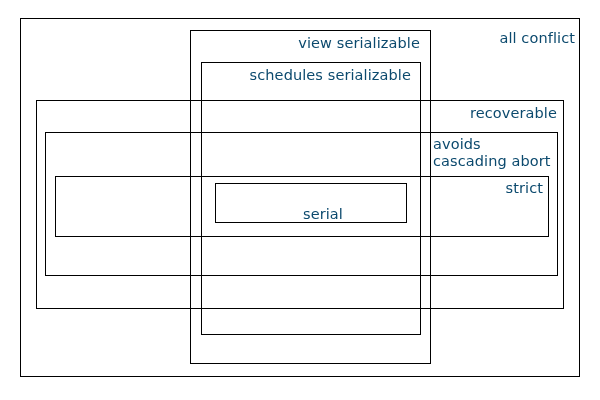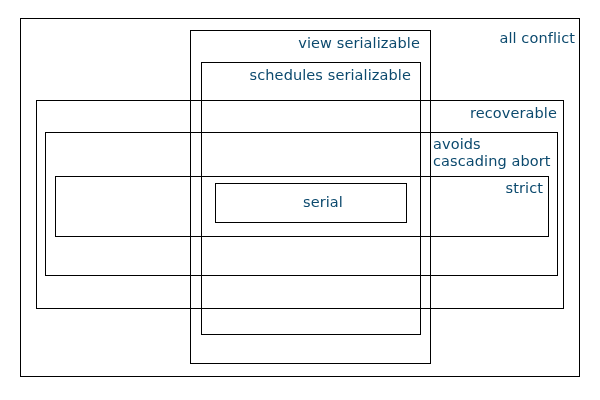--- a/index.html
+++ b/index.html
@@ -70,15 +70,15 @@
 
   <div class="label right" style="left:205px; top:67px; width:206px;">schedules serializable</div>
 
   <div class="label right" style="left:330px; top:105px; width:227px;">recoverable</div>
 
   <div class="label left" style="left:433px; top:136px; width:150px;">avoids
 cascading abort</div>
 
   <div class="label right" style="left:440px; top:180px; width:103px;">strict</div>
 
-  <div class="label center" style="left:215px; top:194px; width:216px;text-align:center;">serial</div>
+  <div class="label center" style="left:215px; top:206px; width:216px;text-align:center;">serial</div>
 
 </div>
 
 </body></html>

